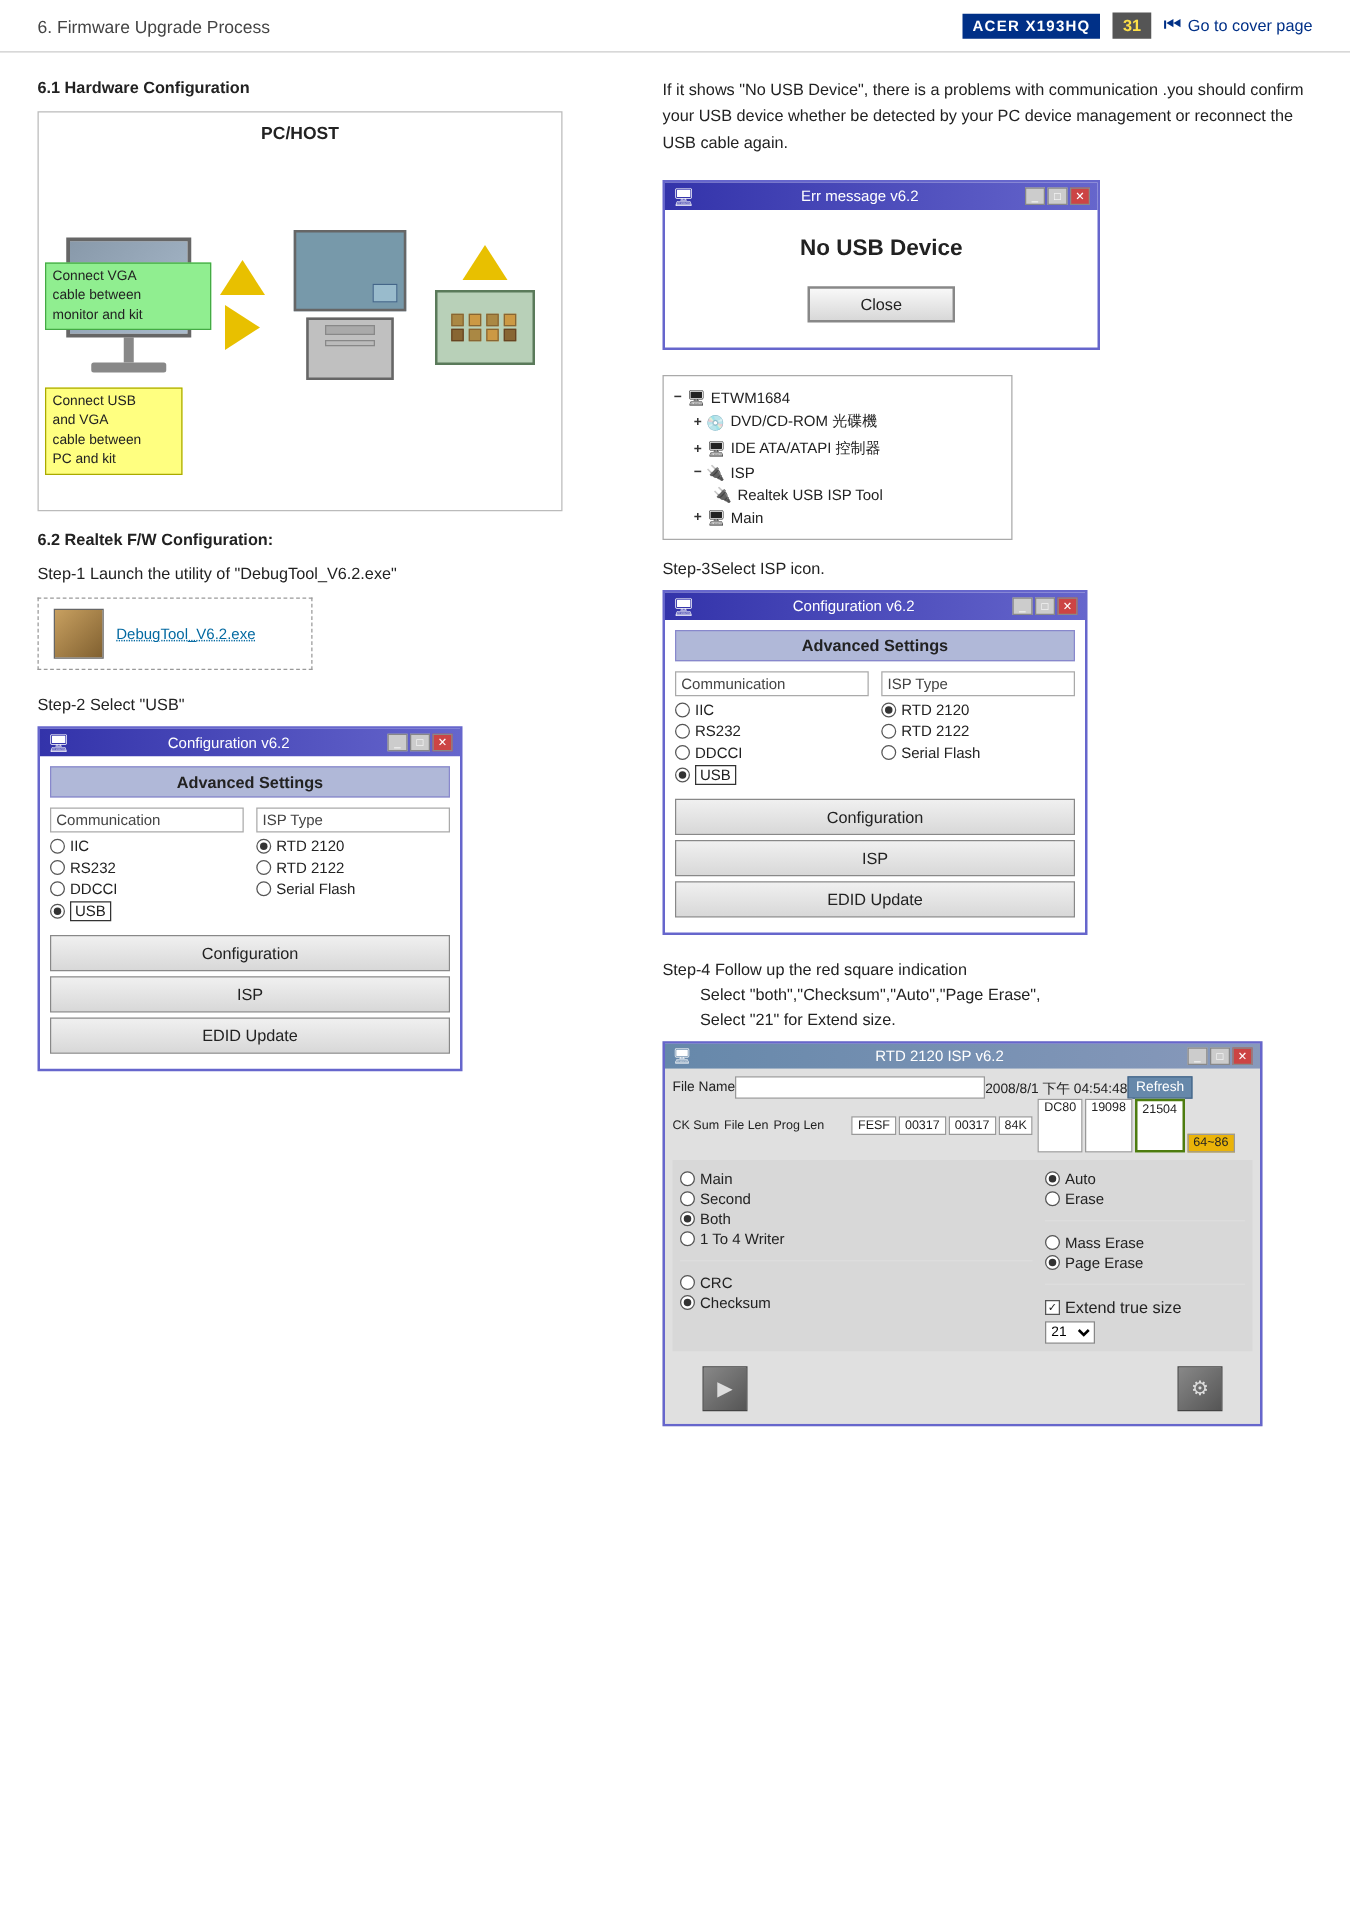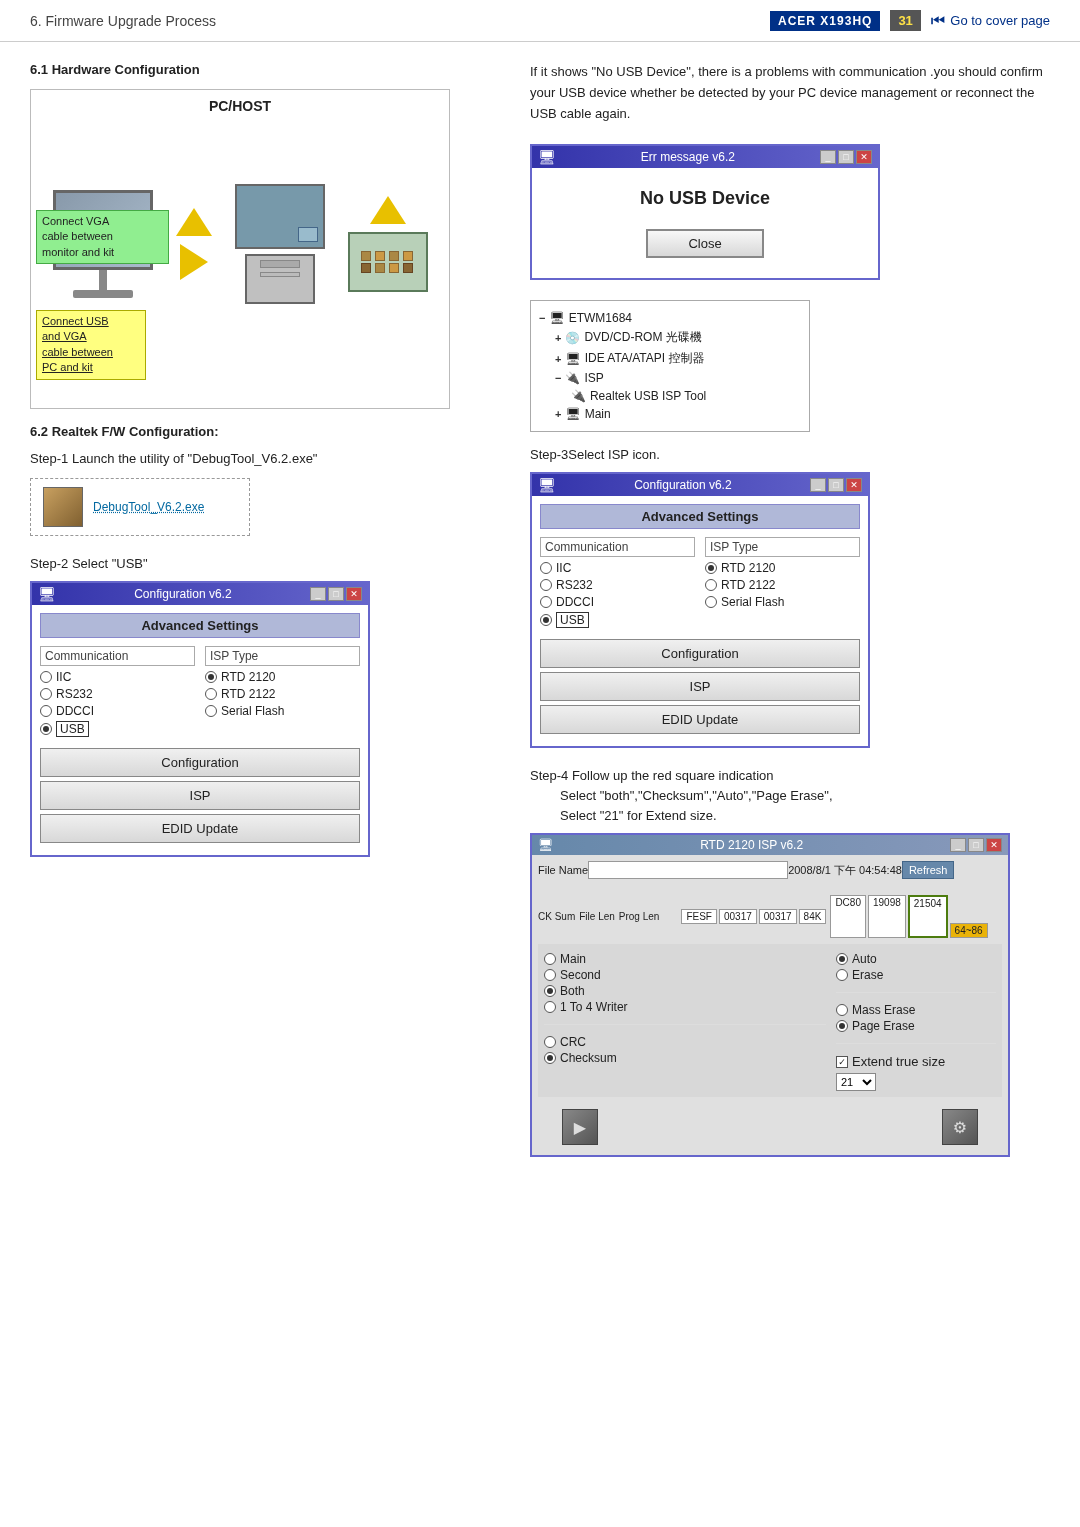--- a/index.html
+++ b/index.html
@@ -290,21 +290,21 @@
       align-items: center;
     }
     .rtd-body {
       padding: 6px;
       background: #e0e0e0;
     }
     .rtd-top-bar {
       display: flex;
       gap: 0;
       align-items: center;
-      margin-bottom: 16px;
+      margin-bottom: 0;
       font-size: 11px;
     }
     .rtd-input {
       height: 18px;
       border: 1px solid #999;
       background: #fff;
       font-size: 11px;
       padding: 0 2px;
     }
     .rtd-refresh-btn {
@@ -592,21 +592,21 @@
         </div>
       </div>
 
       <div class="label-green" style="left:5px;top:120px;width:133px;">
         <span style="white-space:pre-line;">Connect VGA
 cable between
 monitor and kit</span>
       </div>
 
       <div class="label-yellow" style="left:5px;top:220px;width:110px;">
-        <span style="white-space:pre-line;text-decoration:underline;">Connect USB
+        <span style="white-space:pre-line;">Connect USB
 and VGA
 cable between
 PC and kit</span>
       </div>
     </div>
 
     <div class="section-header">6.2 Realtek F/W Configuration:</div>
 
     <div class="step-text">Step-1 Launch the utility of "DebugTool_V6.2.exe"</div>
 

